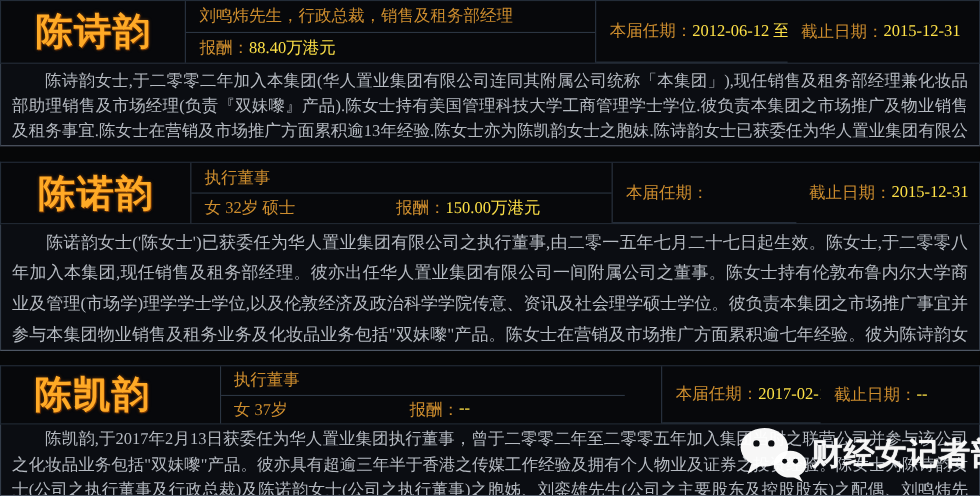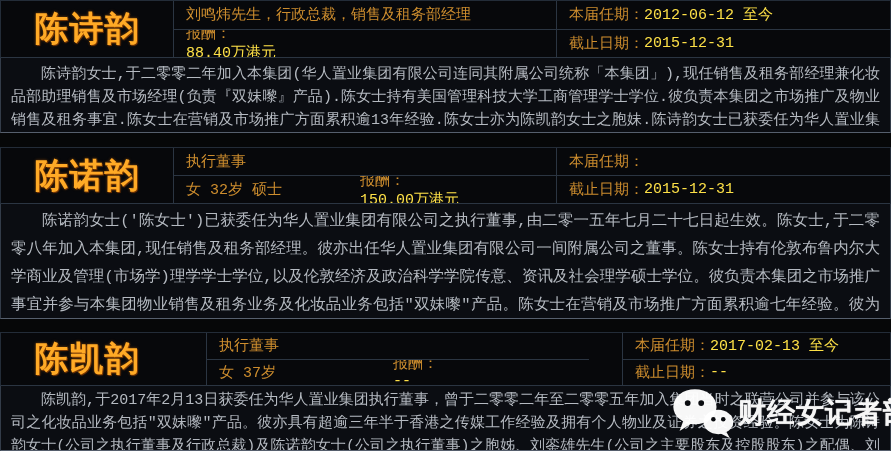--- a/index.html
+++ b/index.html
@@ -2,51 +2,51 @@
 <html><head>
 <meta charset="utf-8">
 <style>
   * { box-sizing: border-box; margin: 0; padding: 0; }
   html,body { background:#060708; }
   .page {
     position: relative;
     width: 891px; height: 451px;
     background: #060708;
     overflow: hidden;
-    font-family: Liberation Mono, monospace;
+    font-family: Liberation Serif, serif;
   }
   .section-header {
     display: flex;
     background: #07080b;
     border: 1px solid #232c38;
     border-bottom: 1px solid #2b3542;
   }
   .h1 { height: 58px; }
   .h2 { height: 57px; }
   .h3 { height: 54px; gap: 33px; }
   .name-cell {
     width: 172px;
     display: flex; align-items: center; justify-content: center;
     font-size: 34px; font-weight: bold;
     color: #ffaa26;
     text-shadow: 0 0 3px rgba(230,120,10,.55), 1px 1px 0 rgba(120,50,0,.8);
     letter-spacing: 1px;
   }
   .mid-cell { width: 383px; border-left: 1px solid #2b3542; display:flex; flex-direction:column; }
-  .right-cell { flex: 1; border-left: 1px solid #2b3542; display:flex; flex-direction:column; }
+  .right-cell { flex: 1; border-left: 1px solid #2b3542; display:flex; flex-direction:row; }
   .hrow {
     flex: 1; display: flex; align-items: center;
     padding-left: 12px; font-size: 15px; color: #cd8d2e;
     white-space: nowrap; overflow: hidden;
   }
   .hrow.top { border-bottom: 1px solid #2b3542; }
   .value { color: #fde047; }
   .label { color: #cd8d2e; }
   .profile { flex: 1; }
-  .salary-group { width: 196px; display:flex;flex-direction:column; }
+  .salary-group { width: 196px; display:flex; }
   .bio {
     background: #0b0d12;
     border: 1px solid #333c49;
     border-bottom: 1px solid #565f6d;
     border-top: none;
     color: #b5bac1;
     overflow: hidden;
   }
   .bio p { text-indent: 2em; padding: 5px 10px 0 10px; text-align: justify; }
   .bio-1 { height: 75px; margin-bottom: 14px; }

